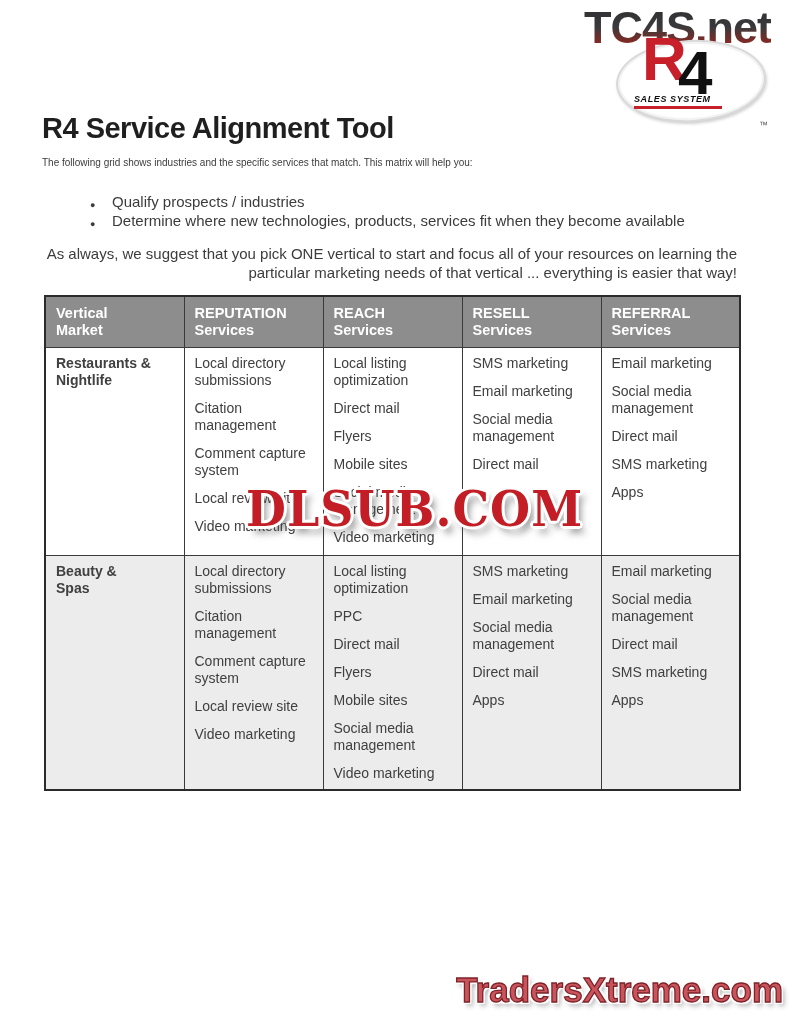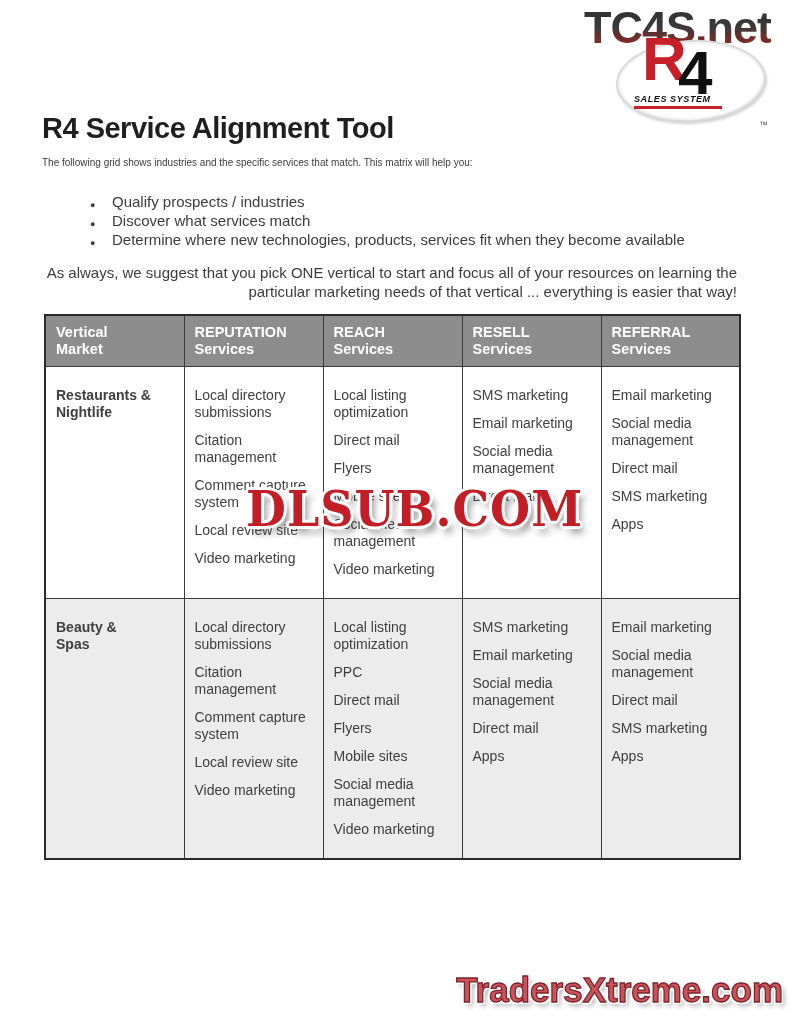--- a/index.html
+++ b/index.html
@@ -46,21 +46,21 @@
   ul.bullet-list li::before { content: "●"; position: absolute; left: -22px; font-size: 9px; top: 4px; color: #3c3c3c; }
   .note { font-size: 15px; line-height: 19px; color: #3c3c3c; max-width: 695px; margin-bottom: 13px; text-align: right; }
 
   
   table.matrix { border-collapse: collapse; width: 697px; margin-left: 2px; table-layout: fixed; border: 2px solid #2b2b2b; }
   table.matrix th, table.matrix td { border: 1px solid #3a3a3a; vertical-align: top; }
   table.matrix th {
     background: #8d8d8d; color: #ffffff; font-size: 14.5px; font-weight: 700;
     text-align: left; padding: 8px 10px; line-height: 17px; height: 44px;
   }
-  table.matrix td { padding: 20px 10px; font-size: 14px; line-height: 17px; color: #404040; }
+  table.matrix td { padding: 7px 10px; font-size: 14px; line-height: 17px; color: #404040; }
   td.market-cell { font-weight: 700; color: #1c1c1c; font-size: 14.5px; }
   td .svc { margin-bottom: 11px; }
   td .svc:last-child { margin-bottom: 0; }
   tr.row-restaurants { height: 208px; }
   tr.row-beauty { height: 166px; background: #ececec; }
 
   
   .wm-center {
     position: absolute; left: 246px; top: 482px; z-index: 5;
     font-family: "DejaVu Serif", serif; font-weight: 700; font-size: 46px; letter-spacing: 1px;
@@ -96,21 +96,20 @@
       <span class="r4-tm">™</span>
     </div>
   </div>
 
   <div class="content">
     <h1 class="doc-title">R4 Service Alignment Tool</h1>
     <p class="intro">The following grid shows industries and the specific services that match. This matrix will help you:</p>
 
     <ul class="bullet-list">
       <li>Qualify prospects / industries</li>
-      <li>Discover what services match</li>
       <li>Determine where new technologies, products, services fit when they become available</li>
     </ul>
 
     <p class="note">As always, we suggest that you pick ONE vertical to start and focus all of your resources on learning the particular marketing needs of that vertical ... everything is easier that way!</p>
 
     <table class="matrix">
       <thead>
         <tr>
           <th>
             <span>Vertical</span><br>

